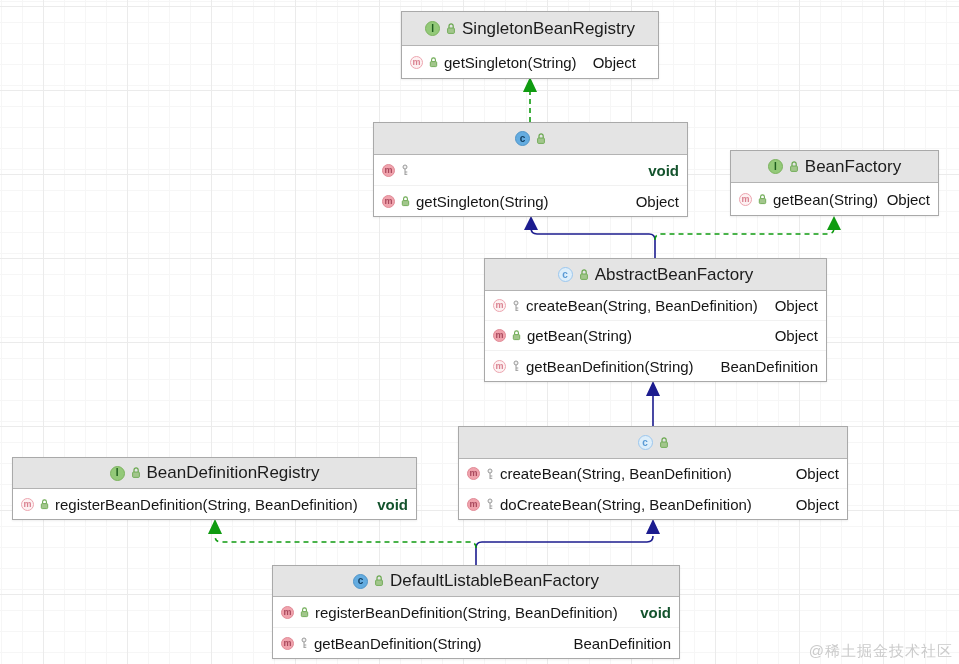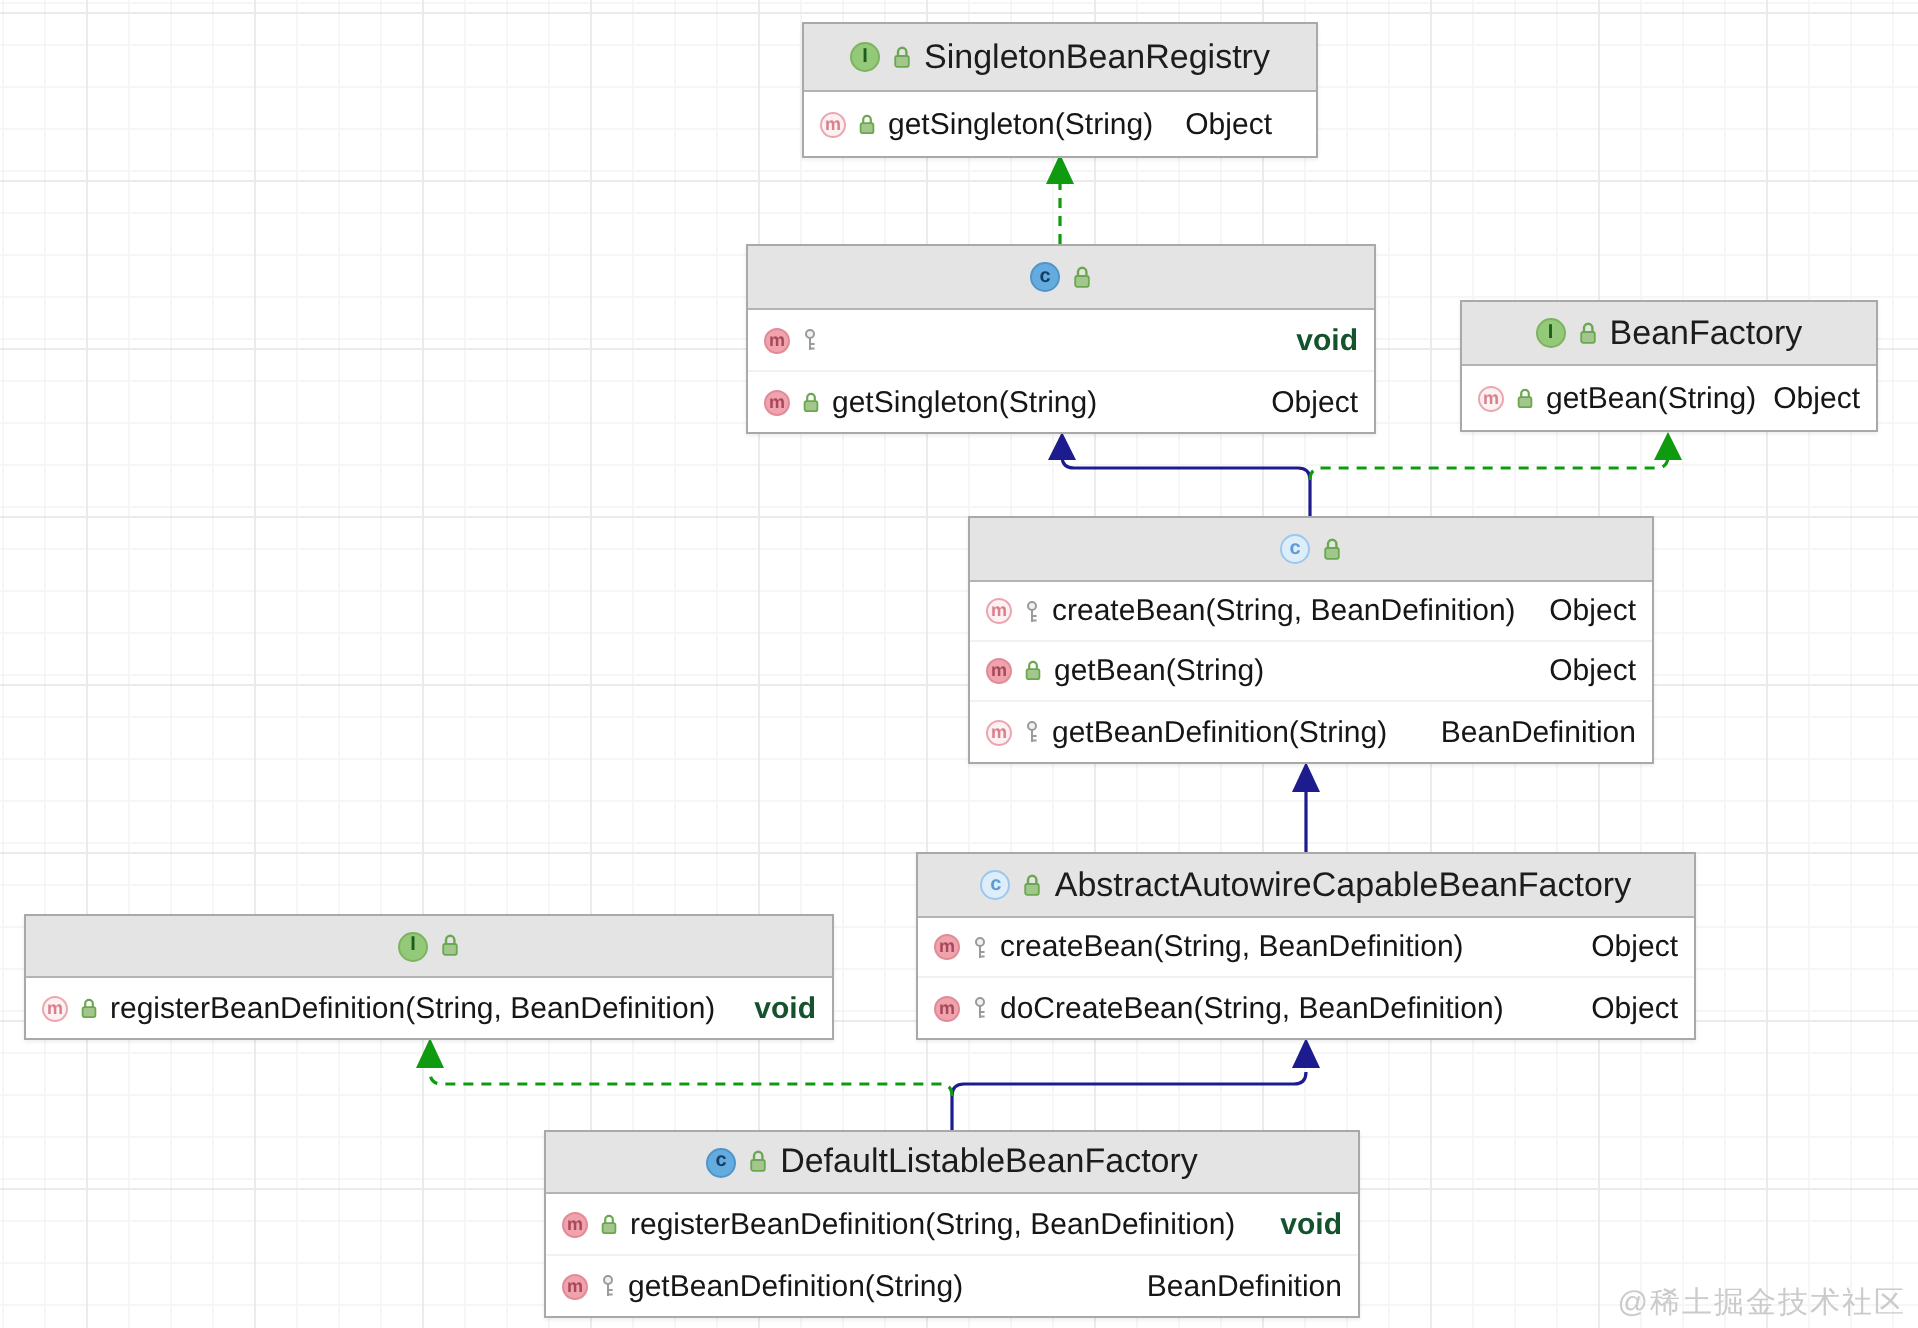--- a/index.html
+++ b/index.html
@@ -171,20 +171,21 @@
 
 <div class="uml-class" style="left:484px;top:258px;width:343px;">
   <div class="uml-header">
     <span class="ci ci-abstract">c</span>
     <span class="vis">
         <svg width="10" height="12" viewBox="0 0 10 12">
           <path d="M3 5 V3 a2.1 2.1 0 0 1 4.2 0 V5" fill="none" stroke="#6aa84f" stroke-width="1.2"></path>
           <rect x="1.6" y="5" width="6.8" height="5.4" rx="1" fill="#a2c68c" stroke="#6aa84f" stroke-width="0.9"></rect>
         </svg>
       </span>
+    <span>AbstractBeanFactory</span>
   </div>
   <div class="uml-row">
     <span class="mi mi-abstract">m</span>
     <span class="vis">
         <svg width="8" height="12" viewBox="0 0 8 12">
           <circle cx="4" cy="3" r="2" fill="#f2f2f2" stroke="#9a9a9a" stroke-width="1"></circle>
           <path d="M4 5 V11 M4 8 H6.3 M4 10.3 H6.3" stroke="#9a9a9a" stroke-width="1" fill="none"></path>
         </svg>
       </span>
     <span class="sig">createBean(String, BeanDefinition)</span>
@@ -216,21 +217,20 @@
 
 <div class="uml-class" style="left:458px;top:426px;width:390px;">
   <div class="uml-header">
     <span class="ci ci-abstract">c</span>
     <span class="vis">
         <svg width="10" height="12" viewBox="0 0 10 12">
           <path d="M3 5 V3 a2.1 2.1 0 0 1 4.2 0 V5" fill="none" stroke="#6aa84f" stroke-width="1.2"></path>
           <rect x="1.6" y="5" width="6.8" height="5.4" rx="1" fill="#a2c68c" stroke="#6aa84f" stroke-width="0.9"></rect>
         </svg>
       </span>
-    <span>AbstractAutowireCapableBeanFactory</span>
   </div>
   <div class="uml-row">
     <span class="mi mi-method">m</span>
     <span class="vis">
         <svg width="8" height="12" viewBox="0 0 8 12">
           <circle cx="4" cy="3" r="2" fill="#f2f2f2" stroke="#9a9a9a" stroke-width="1"></circle>
           <path d="M4 5 V11 M4 8 H6.3 M4 10.3 H6.3" stroke="#9a9a9a" stroke-width="1" fill="none"></path>
         </svg>
       </span>
     <span class="sig">createBean(String, BeanDefinition)</span>
@@ -251,20 +251,21 @@
 
 <div class="uml-class" style="left:12px;top:457px;width:405px;">
   <div class="uml-header" style="height:31px;">
     <span class="ci ci-interface">I</span>
     <span class="vis">
         <svg width="10" height="12" viewBox="0 0 10 12">
           <path d="M3 5 V3 a2.1 2.1 0 0 1 4.2 0 V5" fill="none" stroke="#6aa84f" stroke-width="1.2"></path>
           <rect x="1.6" y="5" width="6.8" height="5.4" rx="1" fill="#a2c68c" stroke="#6aa84f" stroke-width="0.9"></rect>
         </svg>
       </span>
+    <span>BeanDefinitionRegistry</span>
   </div>
   <div class="uml-row">
     <span class="mi mi-abstract">m</span>
     <span class="vis">
         <svg width="9" height="11" viewBox="0 0 9 11">
           <path d="M2.6 4.6 V2.8 a1.9 1.9 0 0 1 3.8 0 V4.6" fill="none" stroke="#6aa84f" stroke-width="1.1"></path>
           <rect x="1.3" y="4.6" width="6.4" height="5" rx="1" fill="#a2c68c" stroke="#6aa84f" stroke-width="0.9"></rect>
         </svg>
       </span>
     <span class="sig">registerBeanDefinition(String, BeanDefinition)</span>

